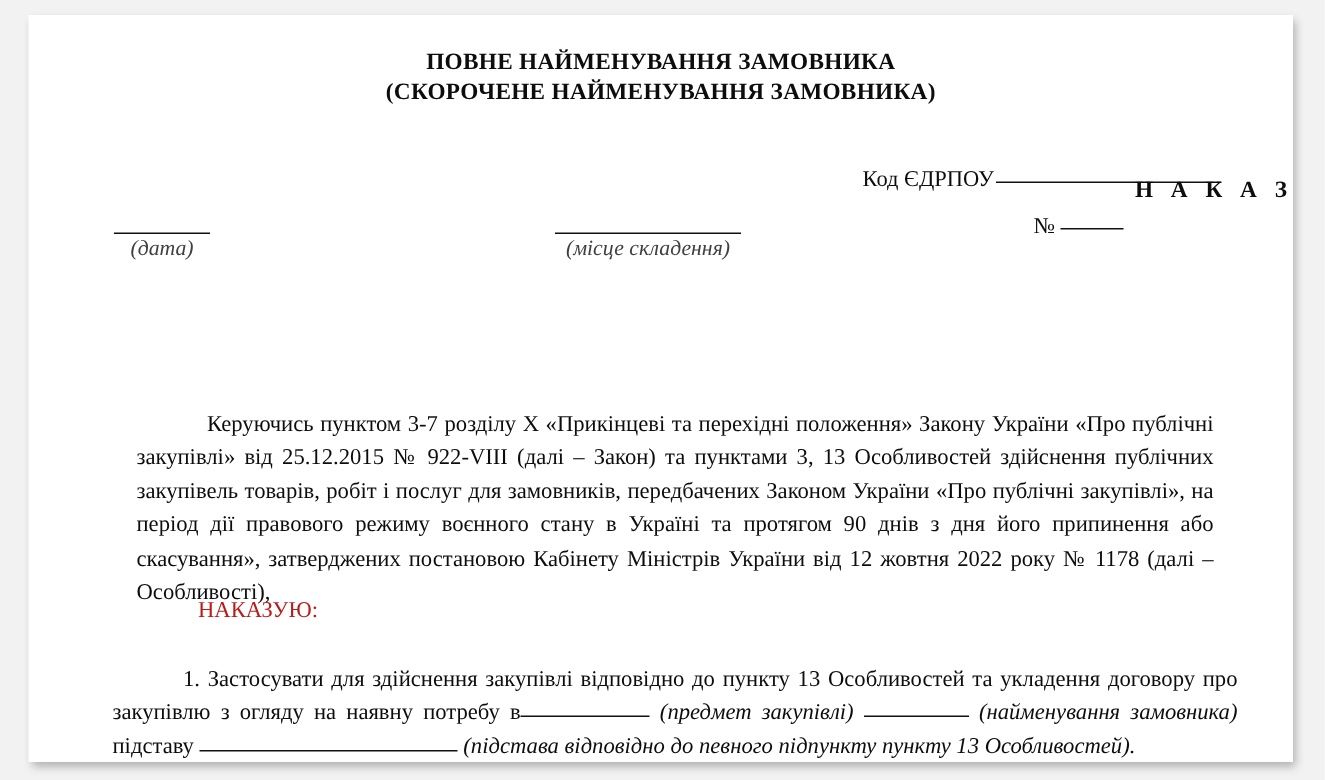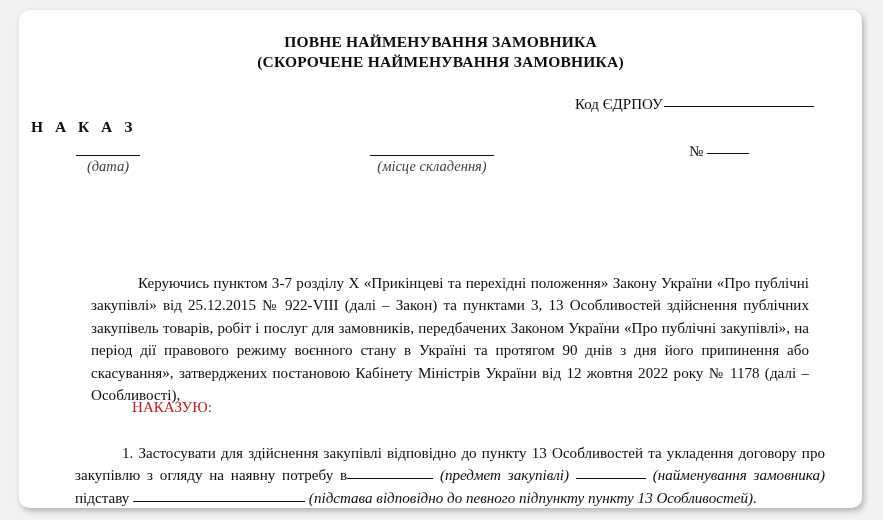--- a/index.html
+++ b/index.html
@@ -15,21 +15,20 @@
   }
   .page {
     position: absolute;
     left: 19px;
     top: 10px;
     width: 843px;
     height: 498px;
     background: #ffffff;
     box-shadow: 2px 3px 6px rgba(0,0,0,0.28);
     overflow: hidden;
-    border-radius: 10px;
   }
   .inner {
     position: relative;
     width: 100%;
     height: 100%;
   }
 
   
   .org-header {
     text-align: center;
@@ -39,40 +38,40 @@
     color: #0d0d0d;
     padding-top: 22px;
     letter-spacing: 0.2px;
   }
   .org-line { display: block; white-space: nowrap; }
 
   
   .edrpou-row {
     position: absolute;
     left: 556px;
-    top: 86px;
+    top: 102px;
     font-size: 15px;
     white-space: nowrap;
     color: #0d0d0d;
   }
   .edrpou-rule {
     display: inline-block;
     width: 150px;
     border-bottom: 1.4px solid #111;
     vertical-align: 2px;
     margin-left: 1px;
   }
 
   
   .nakaz-title {
     position: absolute;
-    left: 12px;
+    left: 0;
     top: 108px;
     width: 100%;
-    text-align: left;
+    text-align: right;
     font-weight: bold;
     font-size: 15.5px;
     letter-spacing: 4px;
     color: #0d0d0d;
   }
 
   
   .meta-row {
     position: absolute;
     top: 133px;

